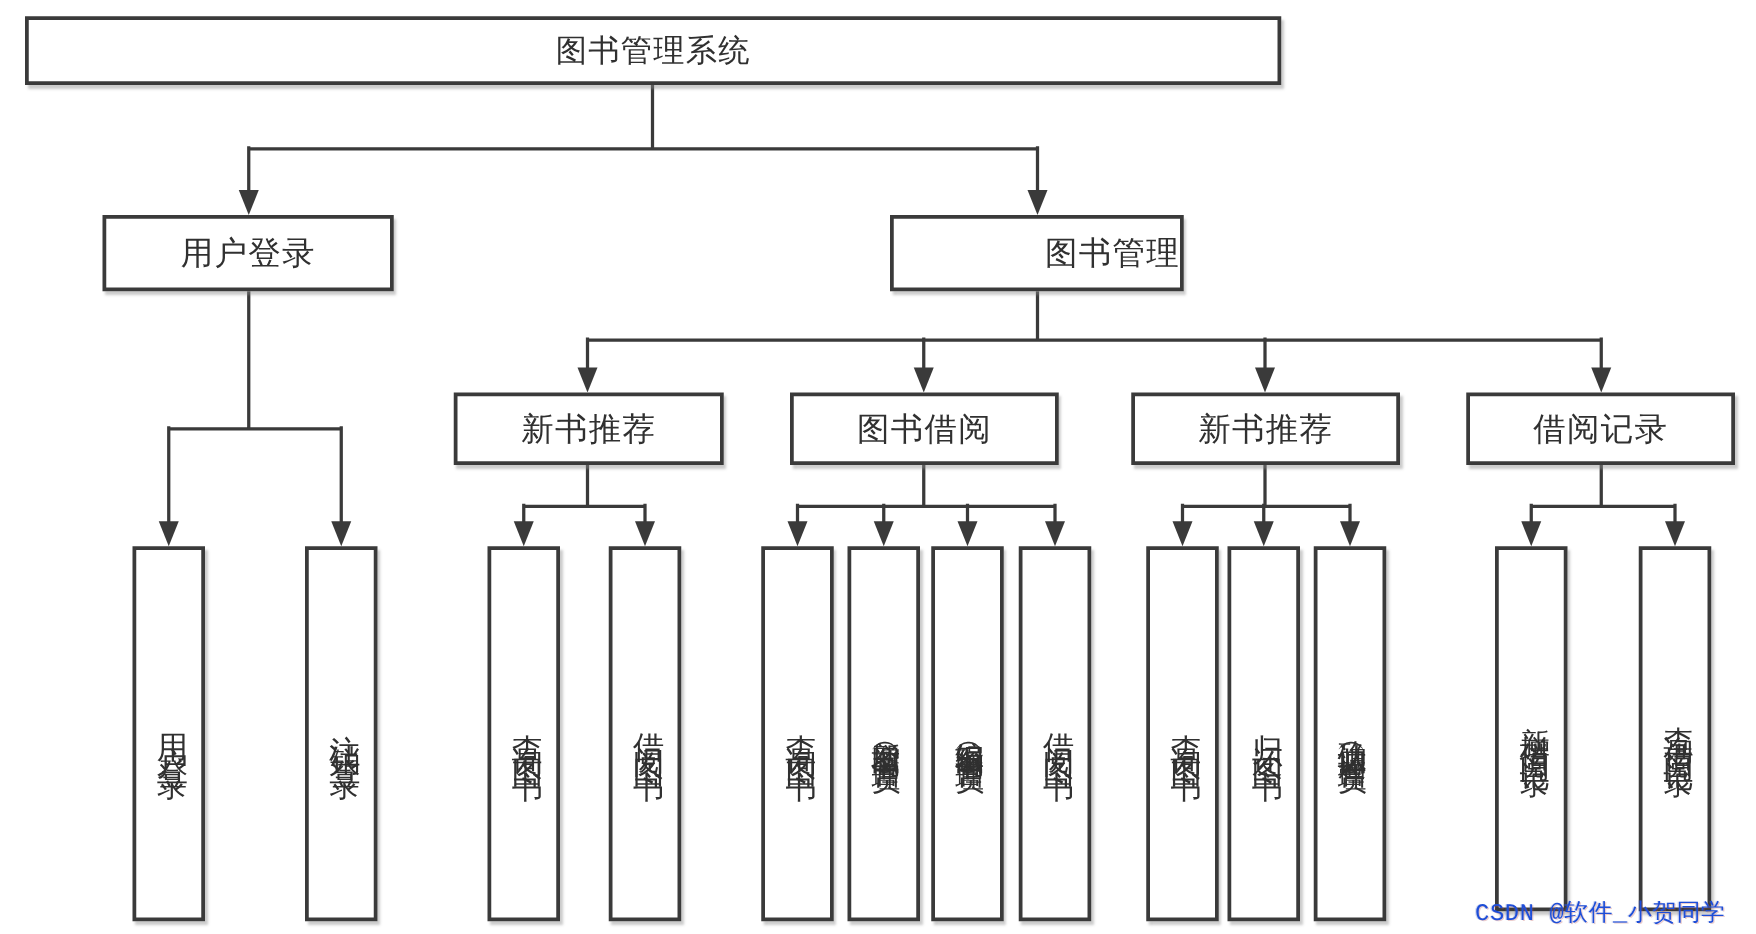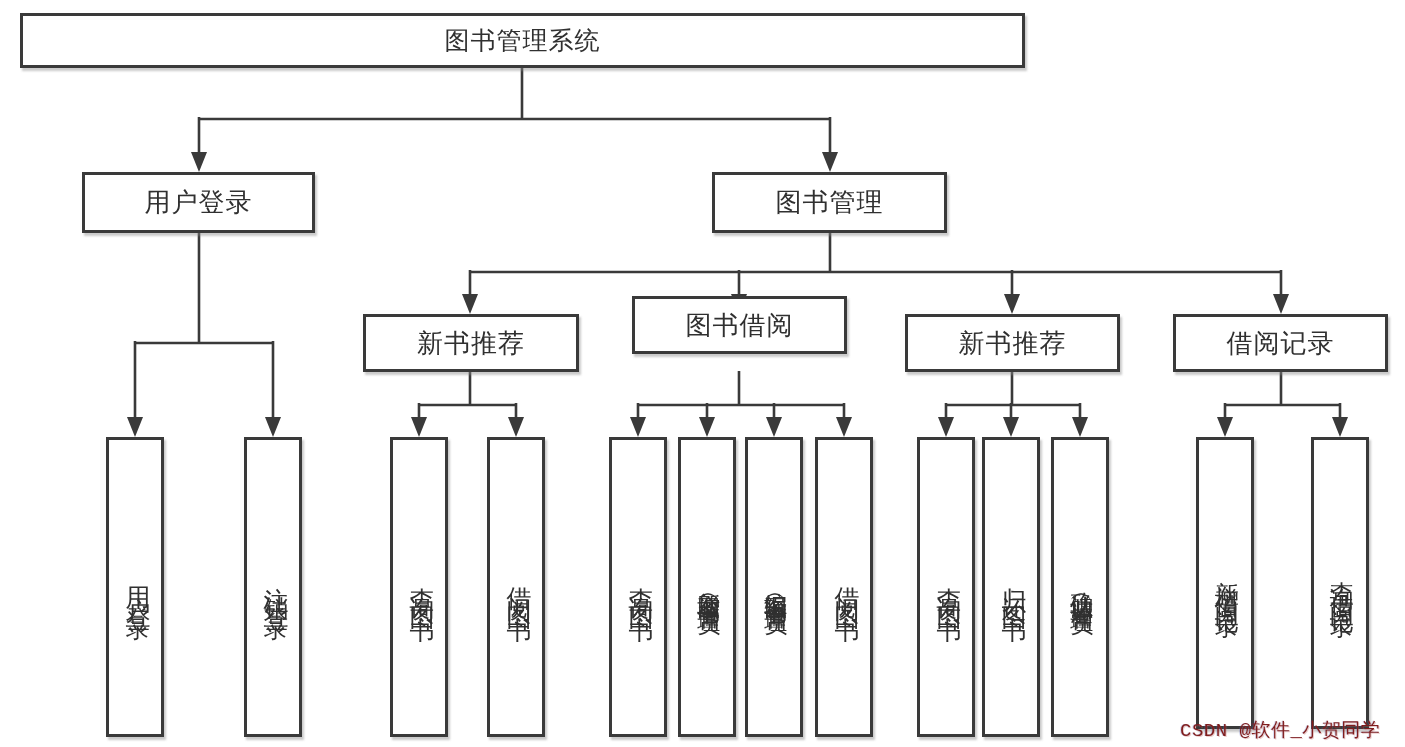--- a/index.html
+++ b/index.html
@@ -15,21 +15,21 @@
   }
   .h-node{font-size:26px;letter-spacing:1px;}
   .root-node{font-size:25px;}
   .v-node span{
     writing-mode:vertical-rl;text-orientation:mixed;
     font-size:25px;letter-spacing:10px;line-height:1.15;
   }
   .v-node.mid span{letter-spacing:7px;font-size:24px;}
   .v-node.long span{letter-spacing:3px;font-size:23px;}
   .watermark{
-    position:absolute;left:1180px;top:717px;font-size:19px;color:#7f1d1d;
+    position:absolute;left:1180px;top:717px;font-size:19px;color:#1d4ed8;
     letter-spacing:0.5px;white-space:nowrap;
     text-shadow:1px 1px 0 rgba(190,90,90,0.30), -1px 0 0 rgba(90,110,200,0.25);
   }
 </style>
 </head>
 <body>
 
 <div class="canvas">
 
   <svg class="connectors" width="1405" height="747" viewBox="0 0 1405 747">
@@ -65,28 +65,28 @@
     </g>
   </svg>
 
   <div class="node h-node root-node" style="left:20px;top:13px;width:1005px;height:55px;">
     <span>图书管理系统</span>
   </div>
 
   <div class="node h-node" style="left:82px;top:172px;width:233px;height:61px;">
     <span>用户登录</span>
   </div>
-  <div class="node h-node" style="left:712px;top:172px;width:235px;height:61px;">
+  <div class="node h-node" style="left:712px;top:172px;width:235px;height:61px;justify-content:flex-end;">
     <span>图书管理</span>
   </div>
 
   <div class="node h-node" style="left:363px;top:314px;width:216px;height:58px;">
     <span>新书推荐</span>
   </div>
-  <div class="node h-node" style="left:632px;top:296px;width:215px;height:58px;align-items:center;">
+  <div class="node h-node" style="left:632px;top:314px;width:215px;height:58px;align-items:center;">
     <span>图书借阅</span>
   </div>
   <div class="node h-node" style="left:905px;top:314px;width:215px;height:58px;">
     <span>新书推荐</span>
   </div>
   <div class="node h-node" style="left:1173px;top:314px;width:215px;height:58px;text-align:right;">
     <span>借阅记录</span>
   </div>
 
   <div class="node v-node" style="left:106px;top:437px;width:58px;height:300px;">

